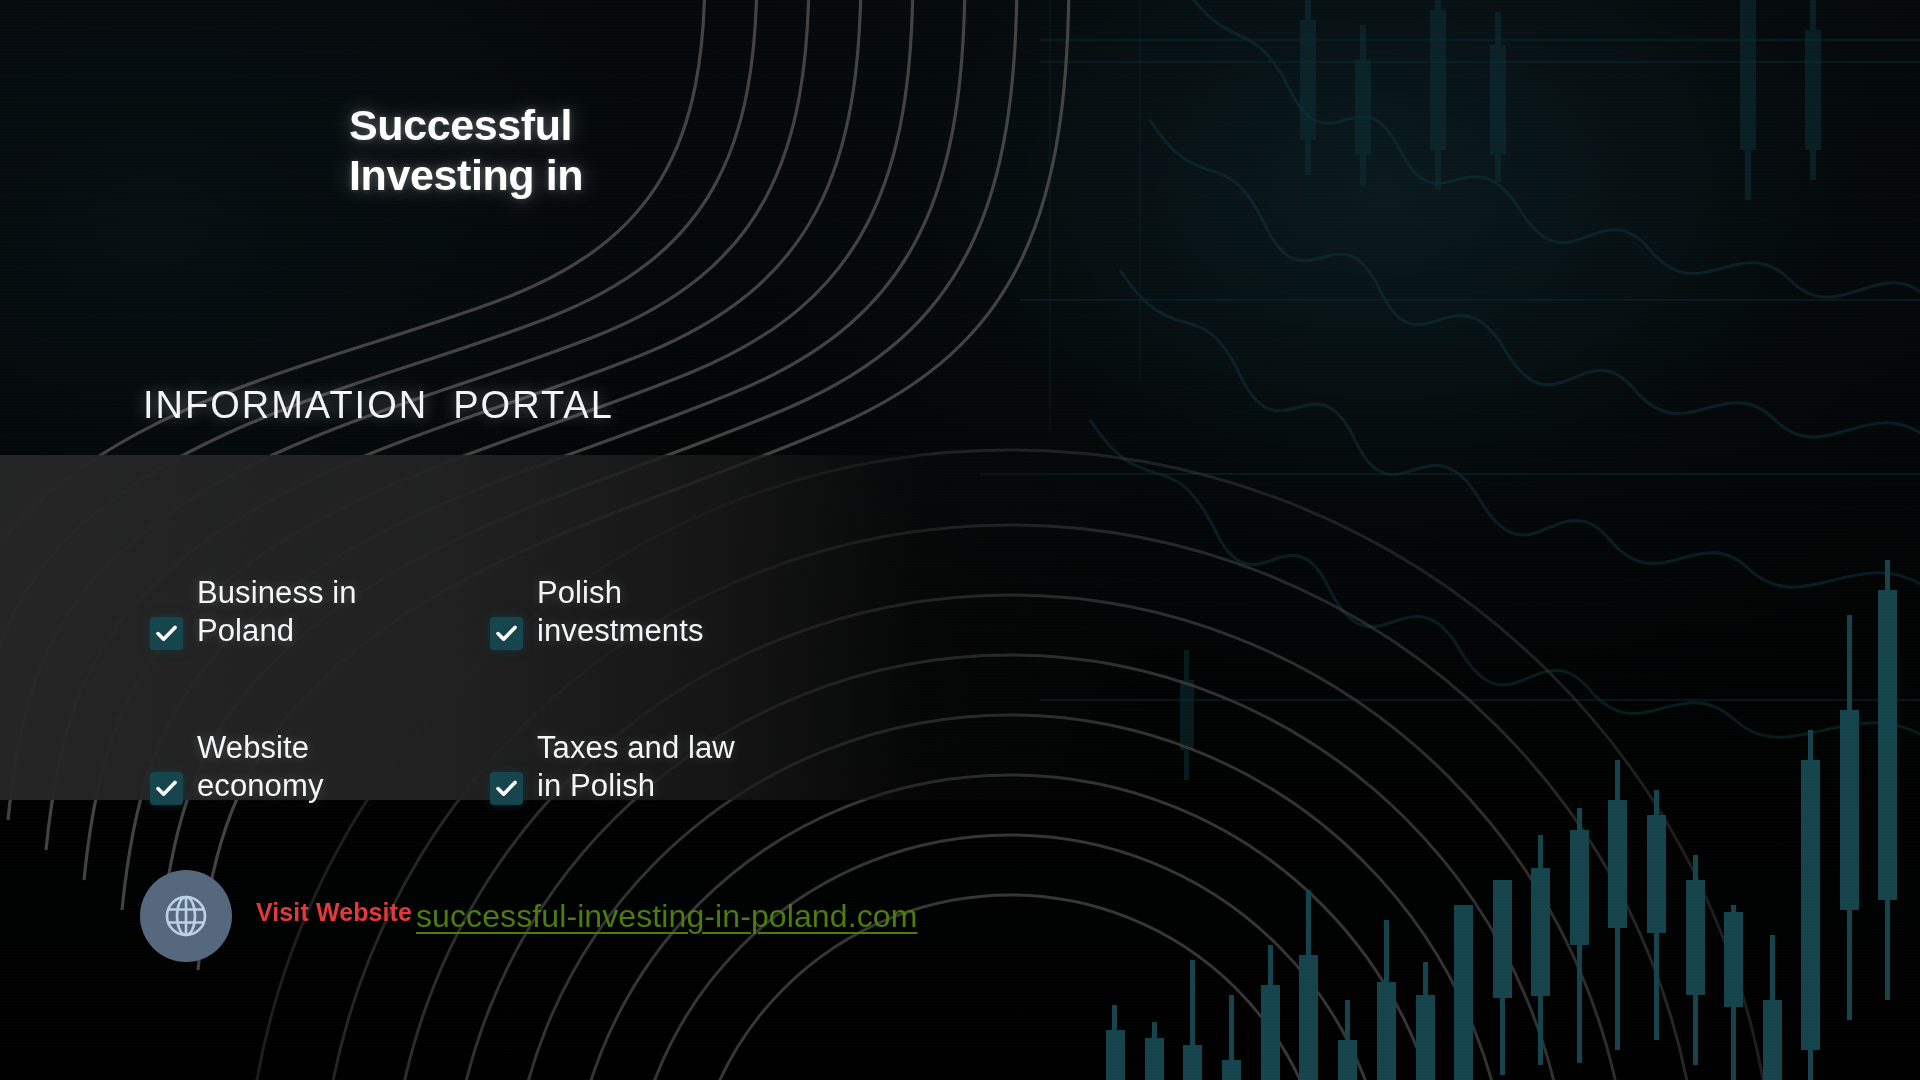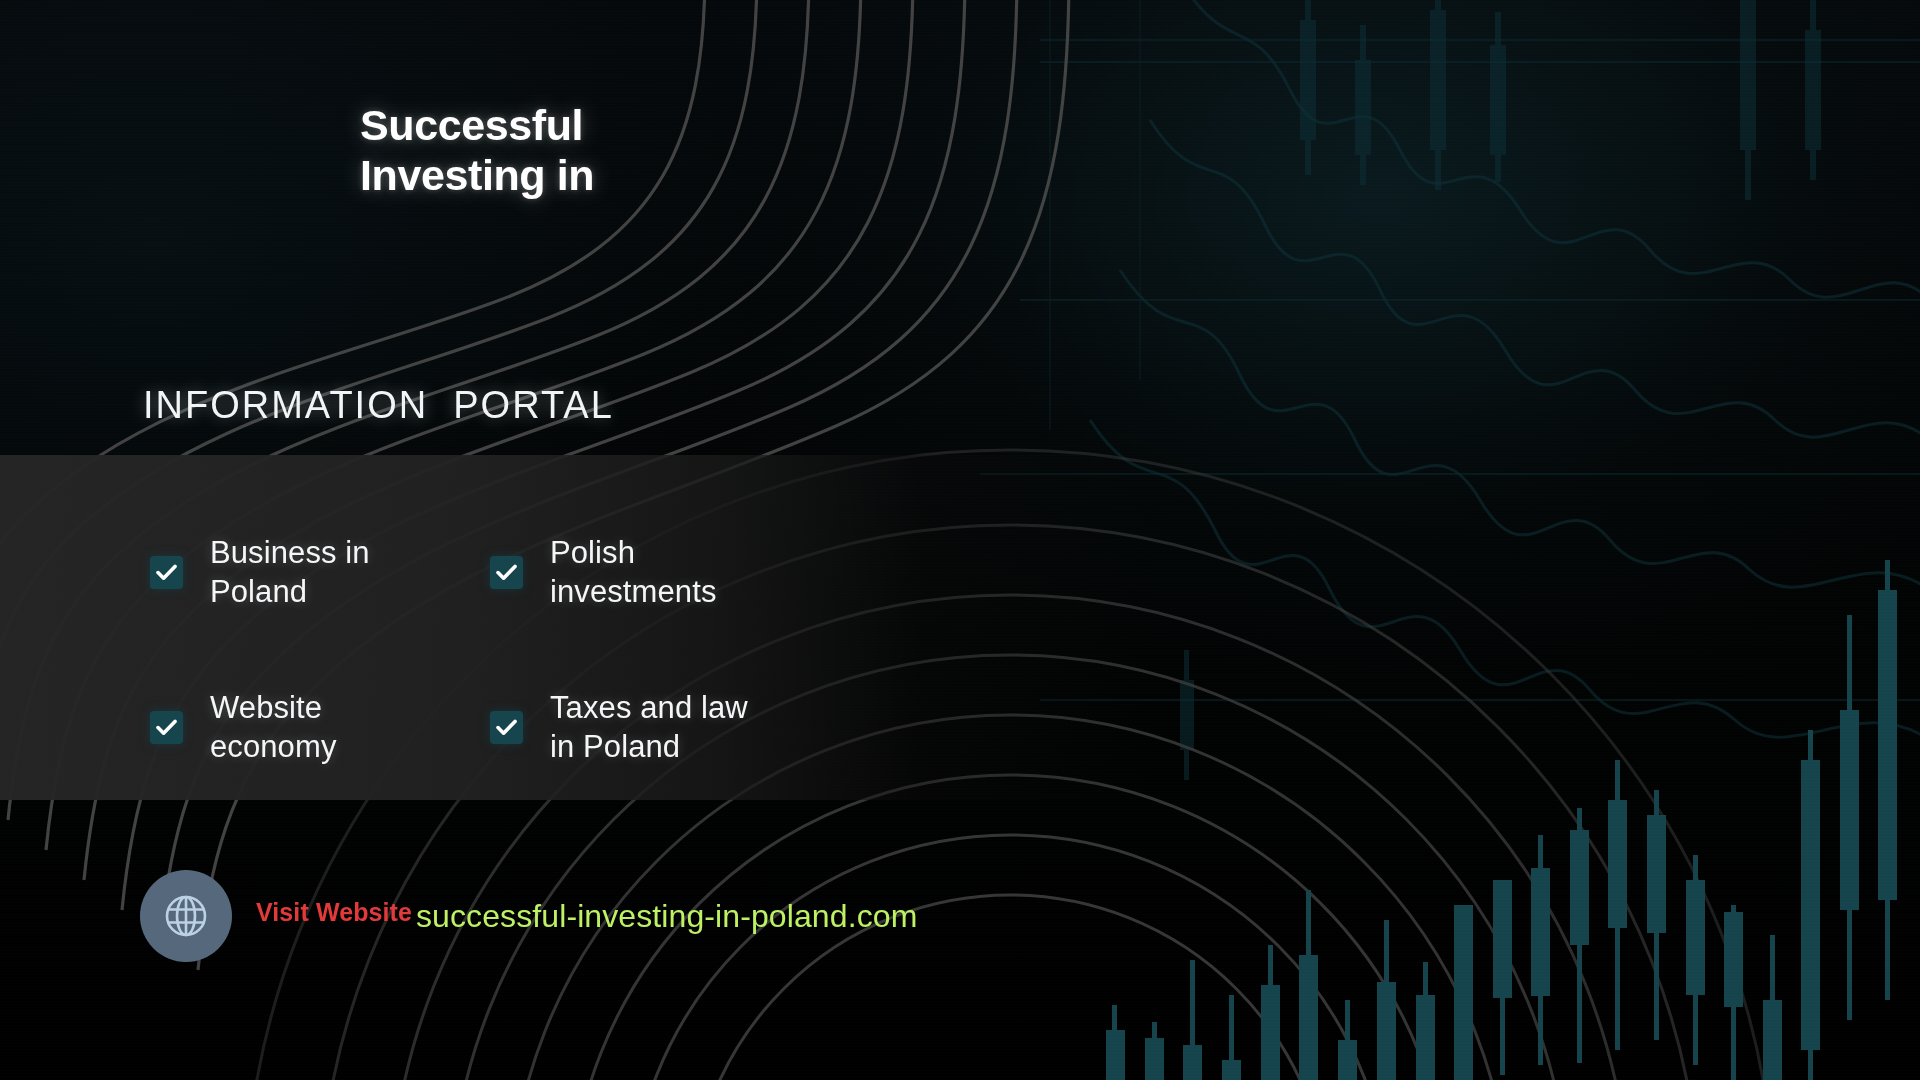--- a/index.html
+++ b/index.html
@@ -57,21 +57,21 @@
        rgba(34,34,34,0.95) 40%,
        rgba(26,26,26,0.80) 62%,
        rgba(12,12,12,0.34) 80%,
        rgba(0,0,0,0) 100%);
     z-index: 4;
   }
 
   
   #headline {
     position: absolute;
-    left: 360px;
+    left: 349px;
     top: 100px;
     z-index: 6;
     color: #ffffff;
     font-size: 43px;
     font-weight: 700;
     line-height: 1.17;
     letter-spacing: -0.4px;
     text-shadow: 0 0 22px rgba(255,255,255,0.30), 0 0 6px rgba(255,255,255,0.22);
     white-space: pre-line;
   }
@@ -96,22 +96,22 @@
     left: 150px;
     top: 495px;
     width: 760px;
     z-index: 6;
     display: grid;
     grid-template-columns: 340px 340px;
     grid-template-rows: 155px 155px;
   }
   .check-item {
     display: flex;
-    align-items: center;
-    gap: 27px;
+    align-items: flex-end;
+    gap: 14px;
   }
   .checkbox {
     flex: 0 0 auto;
     width: 33px;
     height: 33px;
     border-radius: 4px;
     background: #16454e;
     display: flex;
     align-items: center;
     justify-content: center;
@@ -149,24 +149,25 @@
     flex: 0 0 auto;
   }
   #website-texts { display: flex; flex-direction: row; gap: 4px; }
   #visit-label {
     color: #e23a3a;
     font-size: 25px;
     font-weight: 700;
     letter-spacing: 0.1px;
   }
   #website-url {
-    color: #bef264;
+    color: #4d7c0f;
     font-size: 32px;
     font-weight: 400;
     letter-spacing: 0.1px;
+    text-decoration: underline;
     text-underline-offset: 5px;
     text-decoration-thickness: 2px;
     text-align: right;
   }
 </style>
 </head>
 <body>
 
 <div id="stage">
 
@@ -322,21 +323,21 @@
 economy</span>
     </div>
 
     <div class="check-item">
       <span class="checkbox">
         <svg width="21" height="17" viewBox="0 0 21 17" fill="none" aria-hidden="true">
           <path d="M2 8.6 L7.6 14.2 L19 2.4" stroke="#ffffff" stroke-width="3.6" stroke-linecap="round" stroke-linejoin="round"></path>
         </svg>
       </span>
       <span class="check-label">Taxes and law
-in Poland</span>
+in Polish</span>
     </div>
 
   </div>
 
   <div id="website-block">
     <span id="globe-badge">
       <svg width="52" height="52" viewBox="0 0 52 52" fill="none" aria-hidden="true">
         <circle cx="26" cy="26" r="19" stroke="#bcd2e4" stroke-width="2.6"></circle>
         <ellipse cx="26" cy="26" rx="9" ry="19" stroke="#bcd2e4" stroke-width="2.6"></ellipse>
         <line x1="7.6" y1="19.5" x2="44.4" y2="19.5" stroke="#bcd2e4" stroke-width="2.6"></line>

